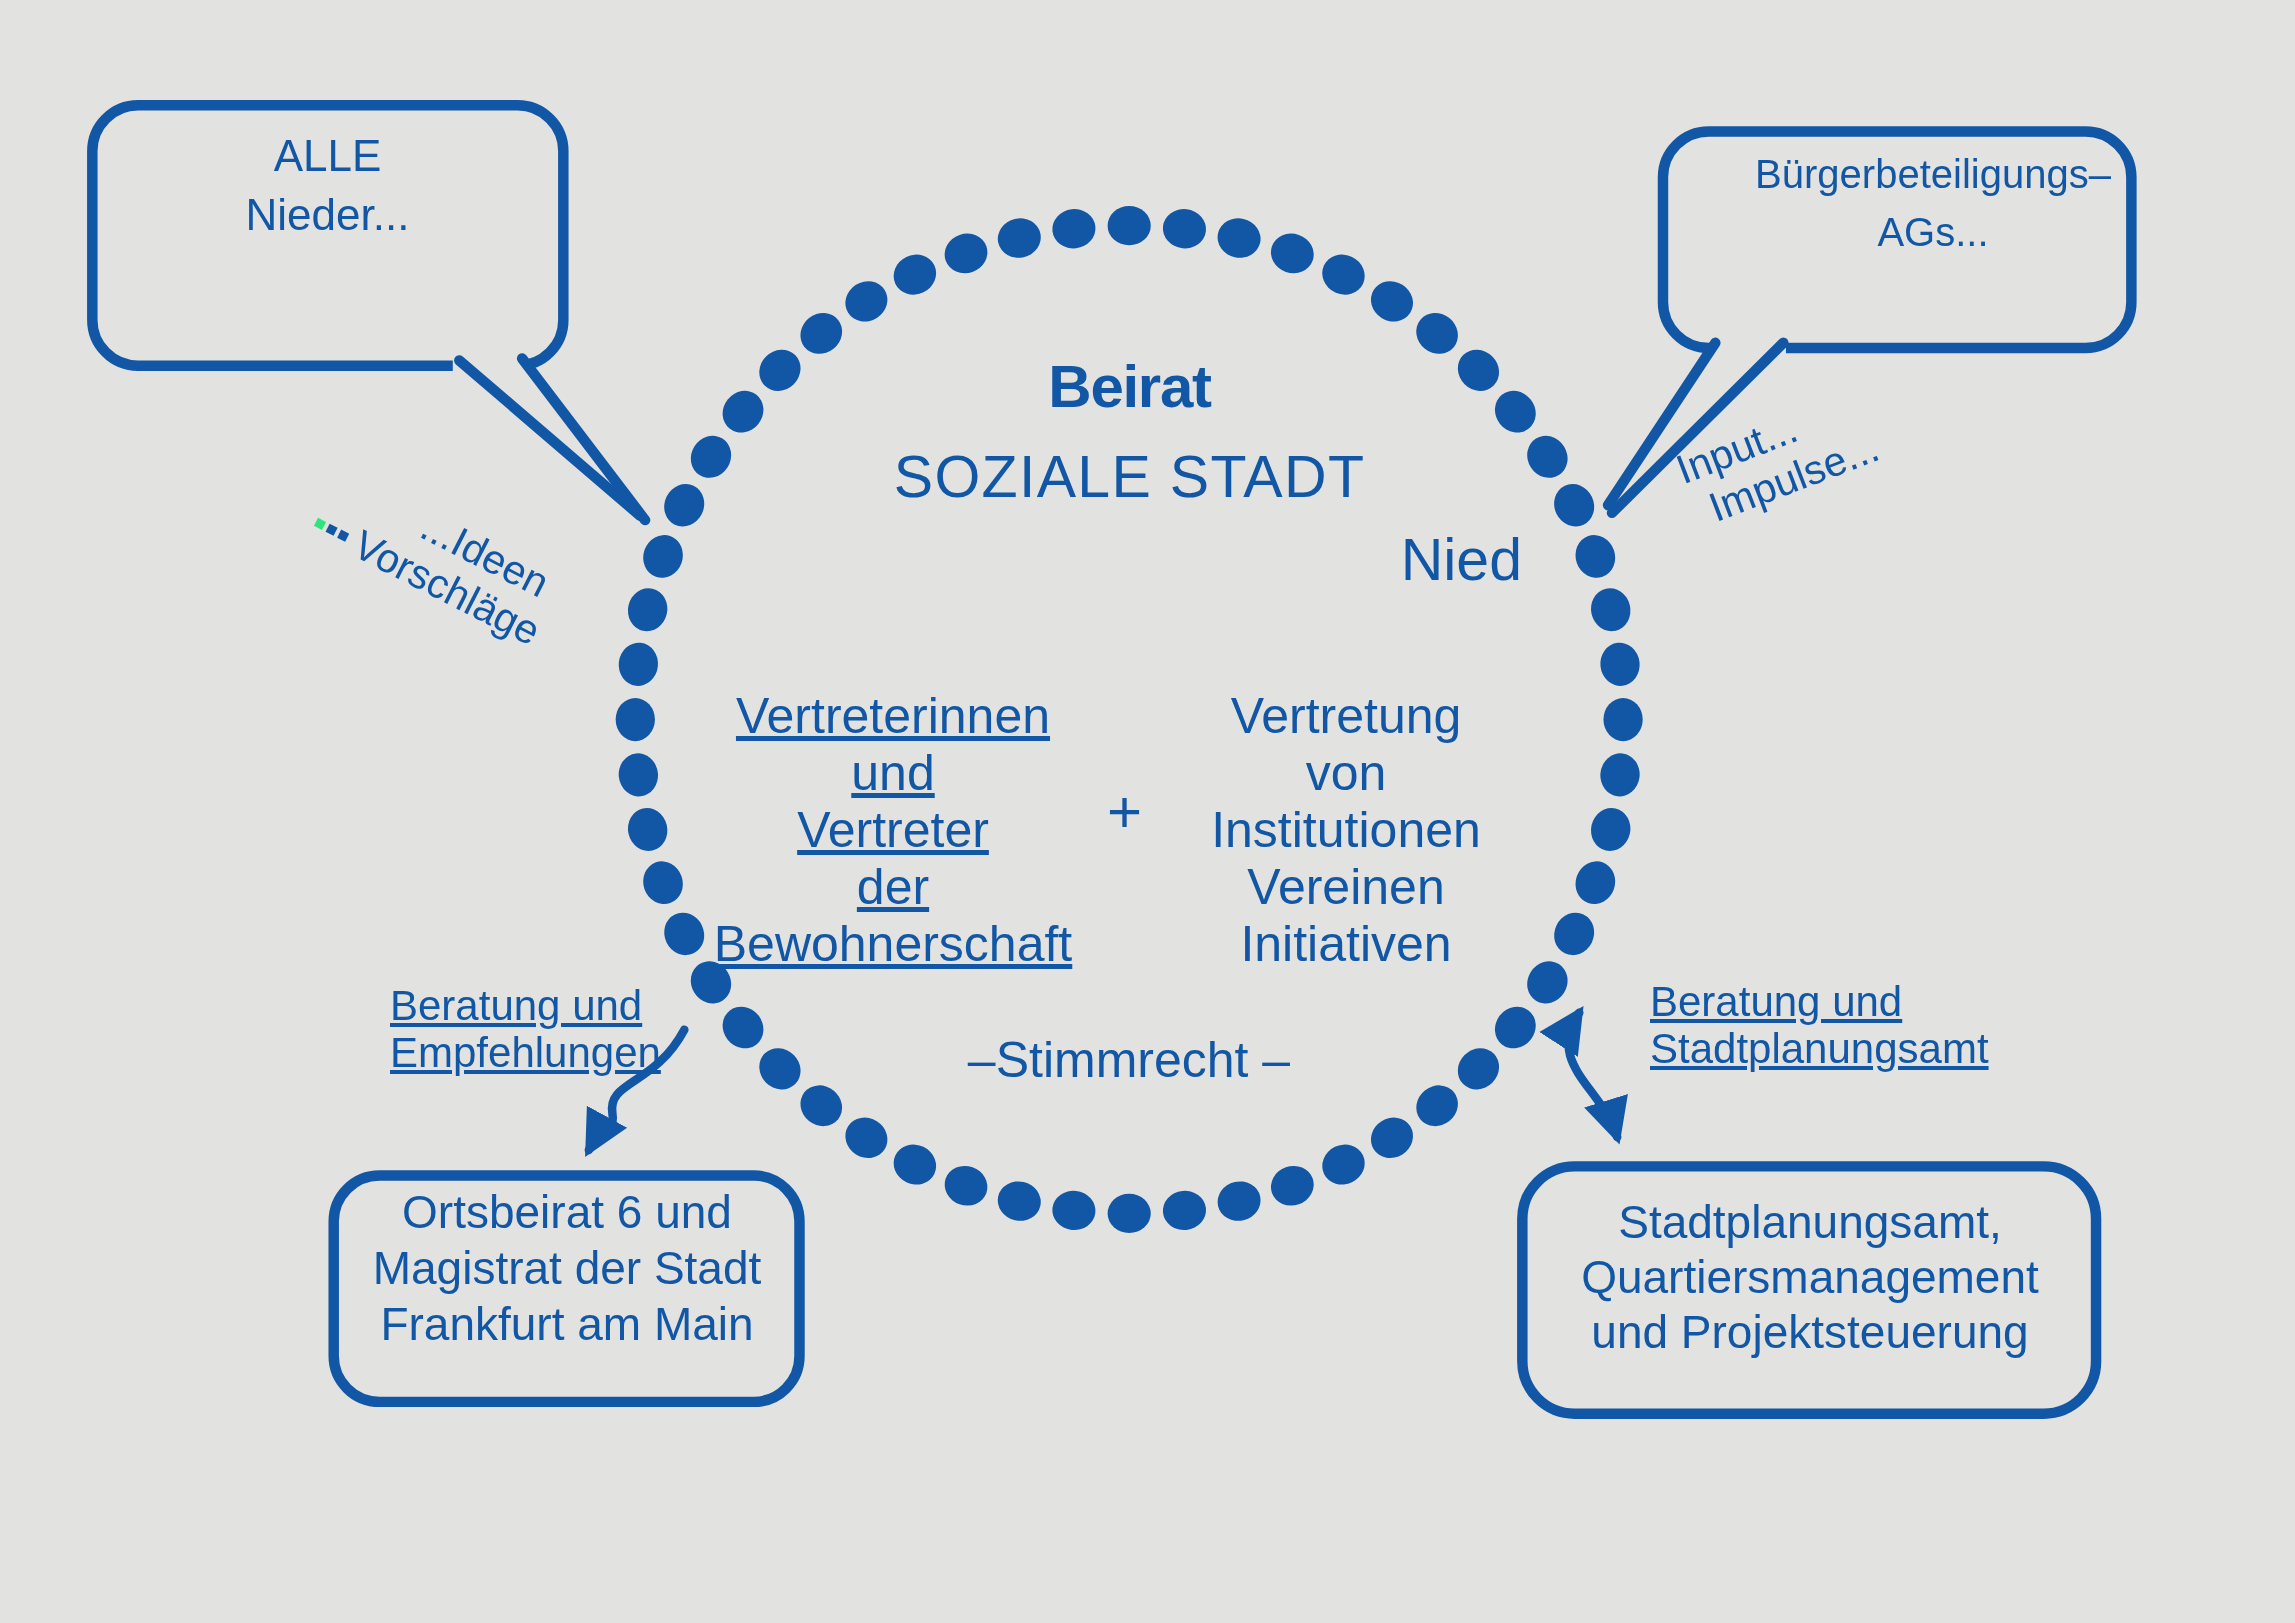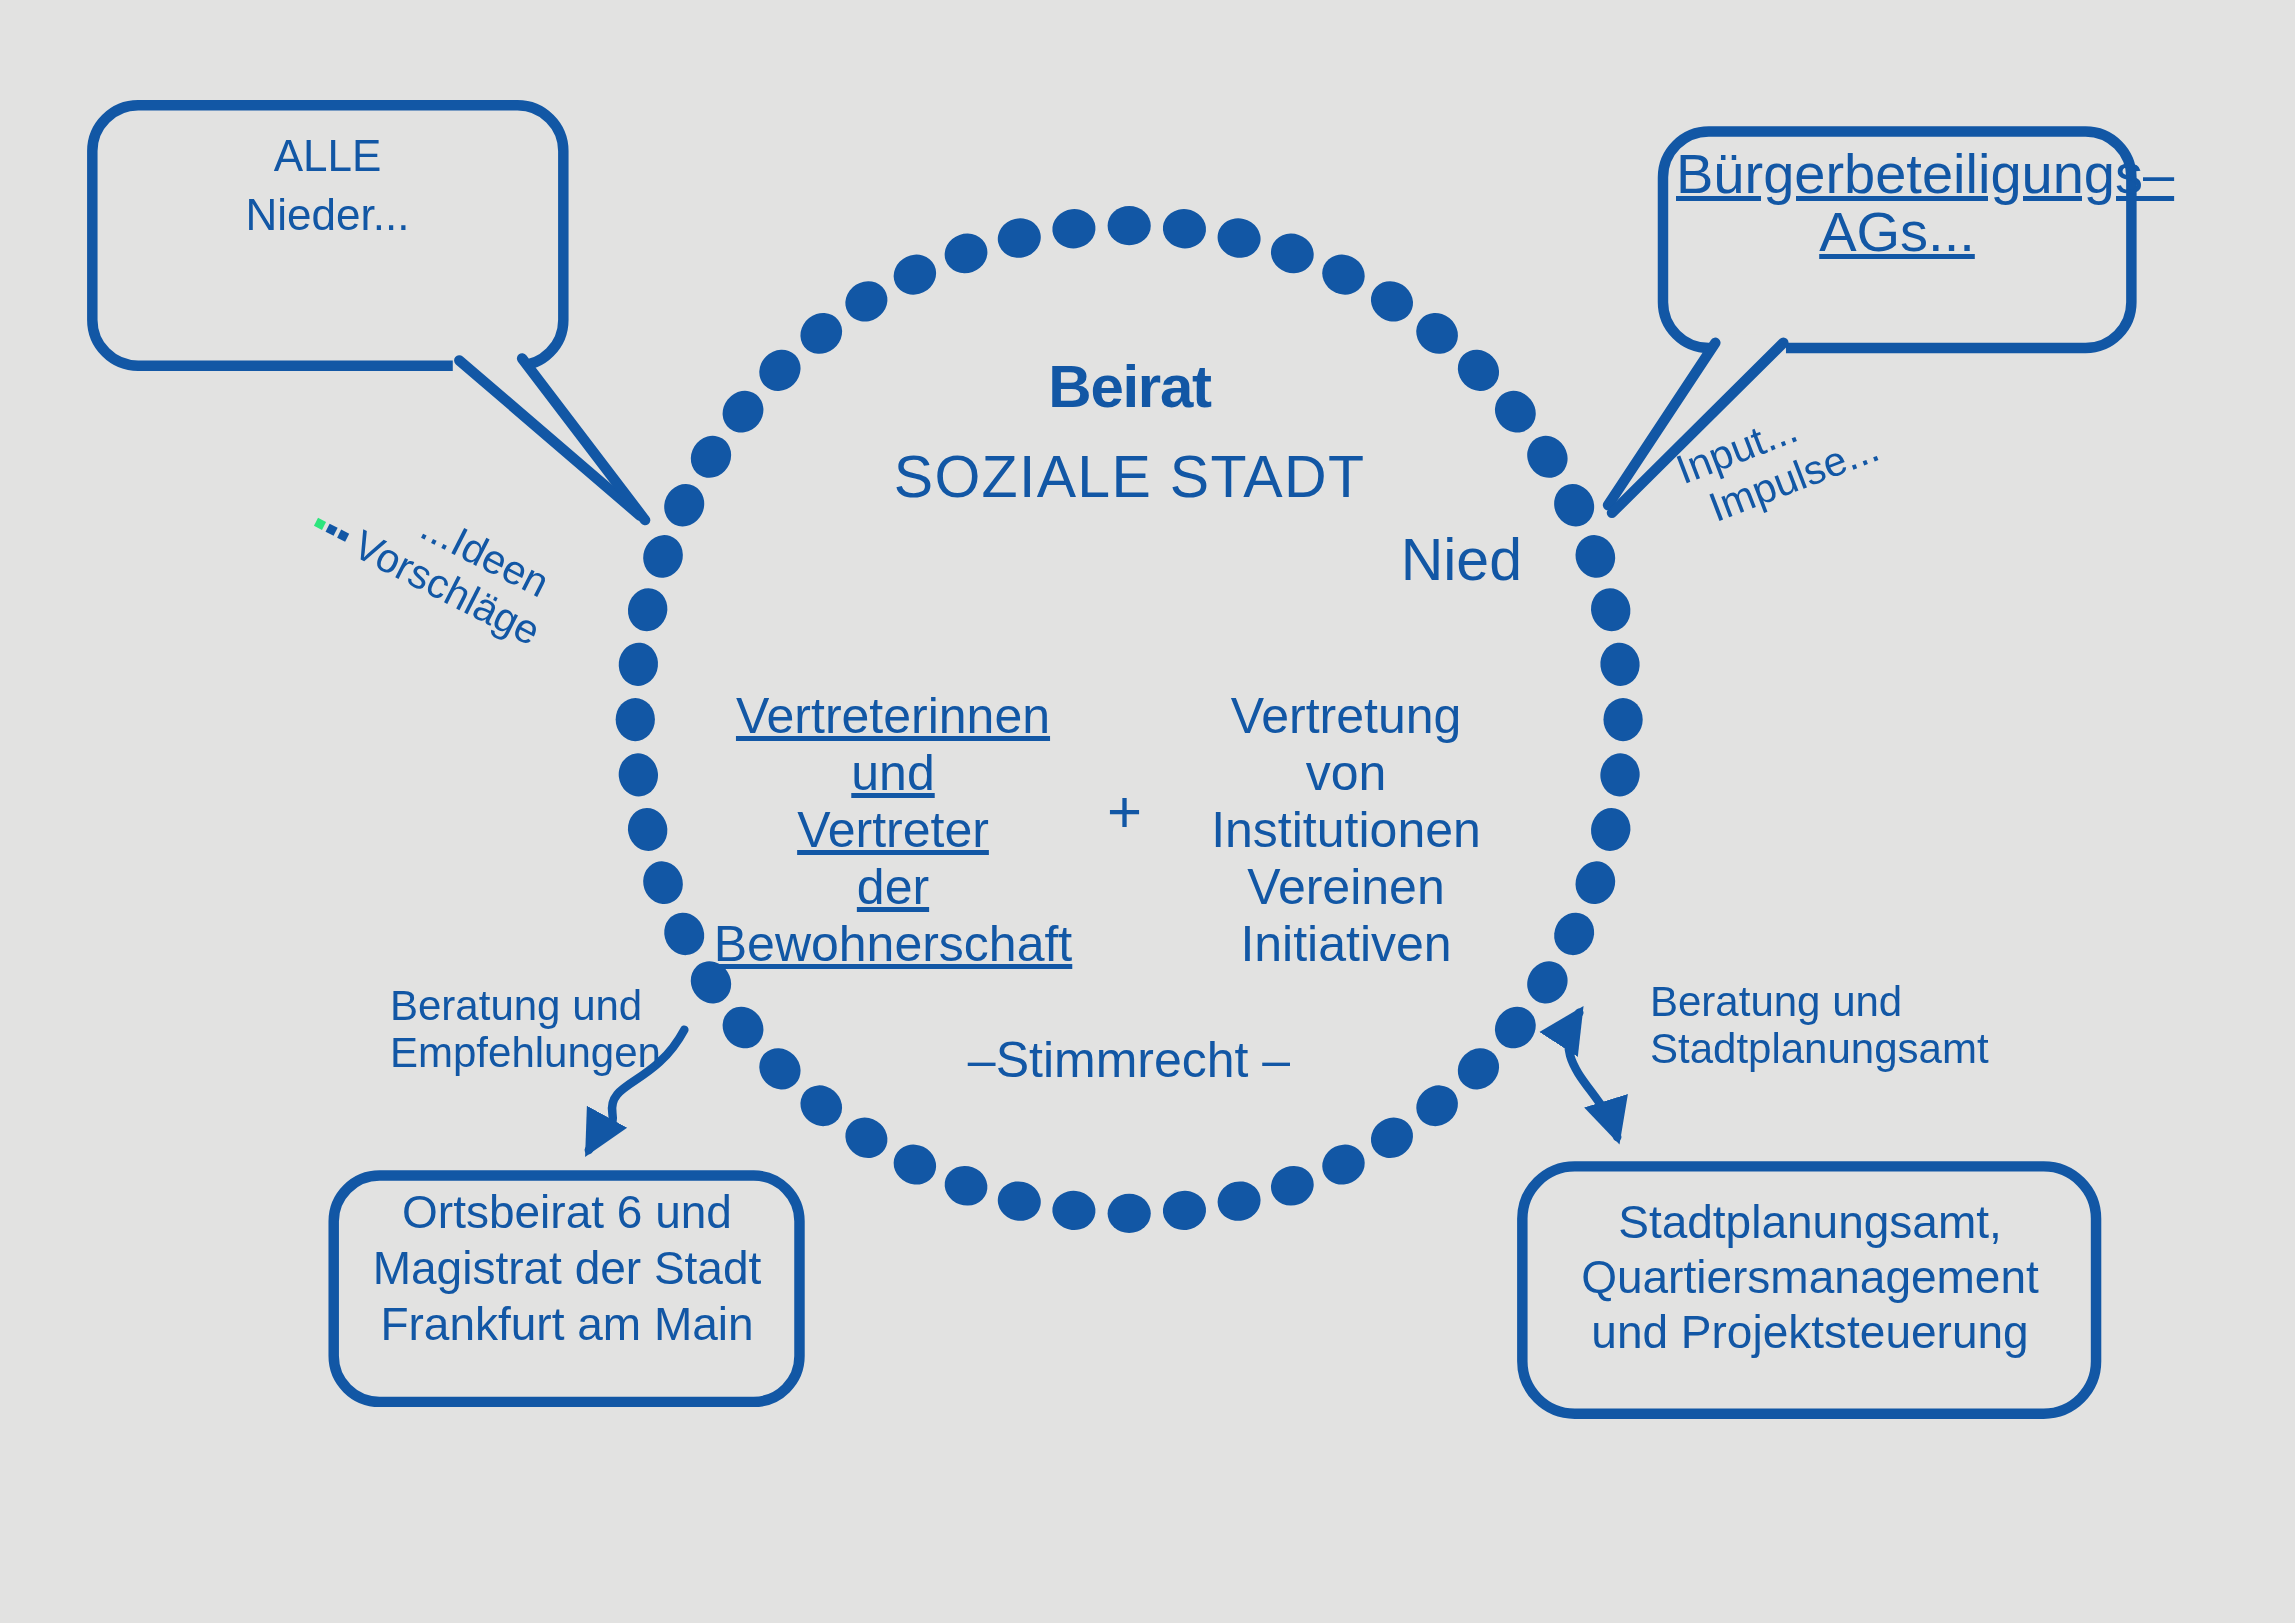--- a/index.html
+++ b/index.html
@@ -23,21 +23,21 @@
   .s{stroke:var(--blue,#1257a5);stroke-width:16;fill:none;stroke-linecap:round;}
   .s-thin{stroke:var(--blue,#1257a5);stroke-width:13;fill:none;stroke-linecap:round;}
   .f{fill:var(--blue,#1257a5);}
   .erase{fill:var(--background,#e2e2e1);stroke:none;}
 
   .txt{position:absolute;color:var(--blue,#1257a5);}
   .center{text-align:center;}
 
   .bubble-text{font-weight:400;}
   #tl-text{left:105px;top:126px;width:445px;font-size:44px;line-height:59px;}
-  #tr-text{left:1676px;top:145px;width:442px;font-size:56px;line-height:58px;text-decoration:underline;}
+  #tr-text{left:1712px;top:145px;width:442px;font-size:40px;line-height:58px;}
   #bl-text{left:347px;top:1184px;width:440px;font-size:46px;line-height:56px;text-align:center;}
   #br-text{left:1536px;top:1195px;width:548px;font-size:46px;line-height:55px;}
 
   #title-block{left:737px;top:357px;width:785px;}
   .title-main{font-size:60px;font-weight:bold;letter-spacing:-1.3px;line-height:1;}
   .title-sub{font-size:59px;margin-top:31px;letter-spacing:1.3px;line-height:1;}
   .title-city{font-size:59px;margin-top:23.6px;line-height:1;text-align:right;}
 
   .col{width:406px;font-size:50px;line-height:57px;top:688px;}
   #col-left{left:690px;text-decoration:underline;}
@@ -48,21 +48,21 @@
   .rot-label{font-size:41px;line-height:47px;white-space:nowrap;}
   #ideen-label{left:348px;top:459px;transform:rotate(27deg);transform-origin:0 0;}
   #ideen-label .l1{margin-left:97px;}
   #ideen-label .l2{display:flex;align-items:center;}
   .sq{display:inline-block;width:8.5px;height:8.5px;background:var(--blue,#1257a5);margin-right:4.6px;}
   .sq.green{background:var(--green,#2de57d);}
   .sq.last{margin-right:10.5px;}
   #input-label{left:1670px;top:450px;transform:rotate(-21deg);transform-origin:0 0;}
   #input-label .l2{margin-left:17px;}
 
-  .advice{font-size:42px;line-height:47px;white-space:nowrap;}
+  .advice{font-size:42px;line-height:47px;white-space:nowrap;text-decoration:underline;}
   #advice-left{left:390px;top:982px;}
   #advice-right{left:1650px;top:978px;}
 </style>
 </head>
 <body>
 
 <div class="stage">
 
   <svg class="shapes" width="2295" height="1623" viewBox="0 0 3508 2481">
     <defs>

